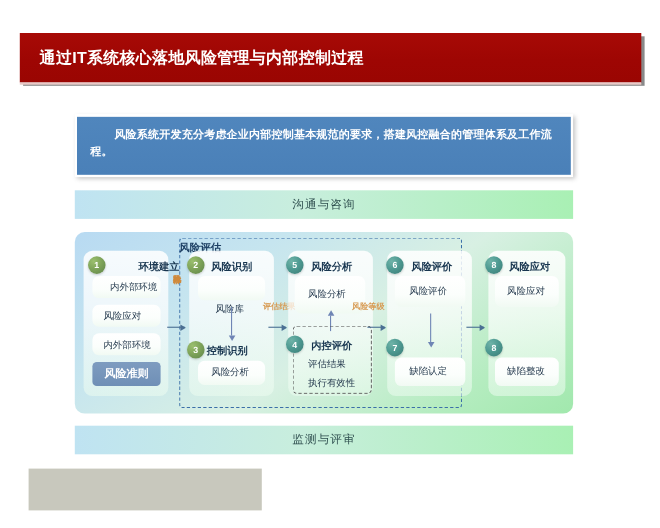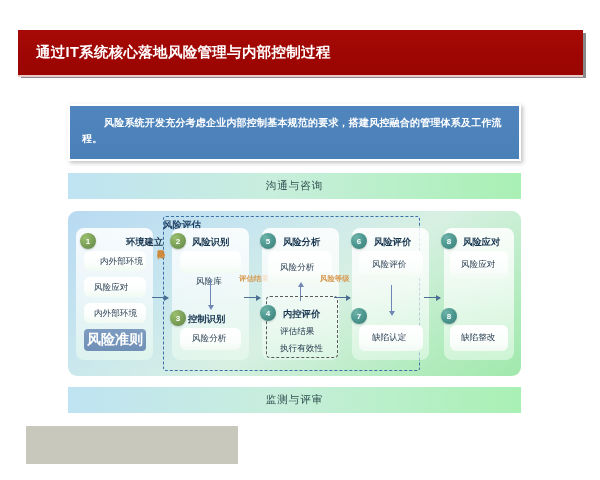--- a/index.html
+++ b/index.html
@@ -105,21 +105,21 @@
 
   
   .chip{
     position:absolute; border-radius:6px;
     background:linear-gradient(180deg,#ffffff 0%,#fbfefc 60%,#f1faf3 100%);
   }
   .chip-hl{
     position:absolute; border-radius:4px;
     background:linear-gradient(180deg,#7e9cc0 0%,#6f8fb6 100%);
     display:flex; align-items:center; justify-content:center;
-    font-size:14px; color:#ffffff; font-weight:bold;
+    font-size:10px; color:#ffffff; font-weight:bold;
   }
 
   
   .dashed-small{
     position:absolute; left:266px; top:296px; width:72px; height:62px;
     border:1.1px dashed #5a5a5a; border-radius:4px;
   }
 
   
   .arrow-h{

